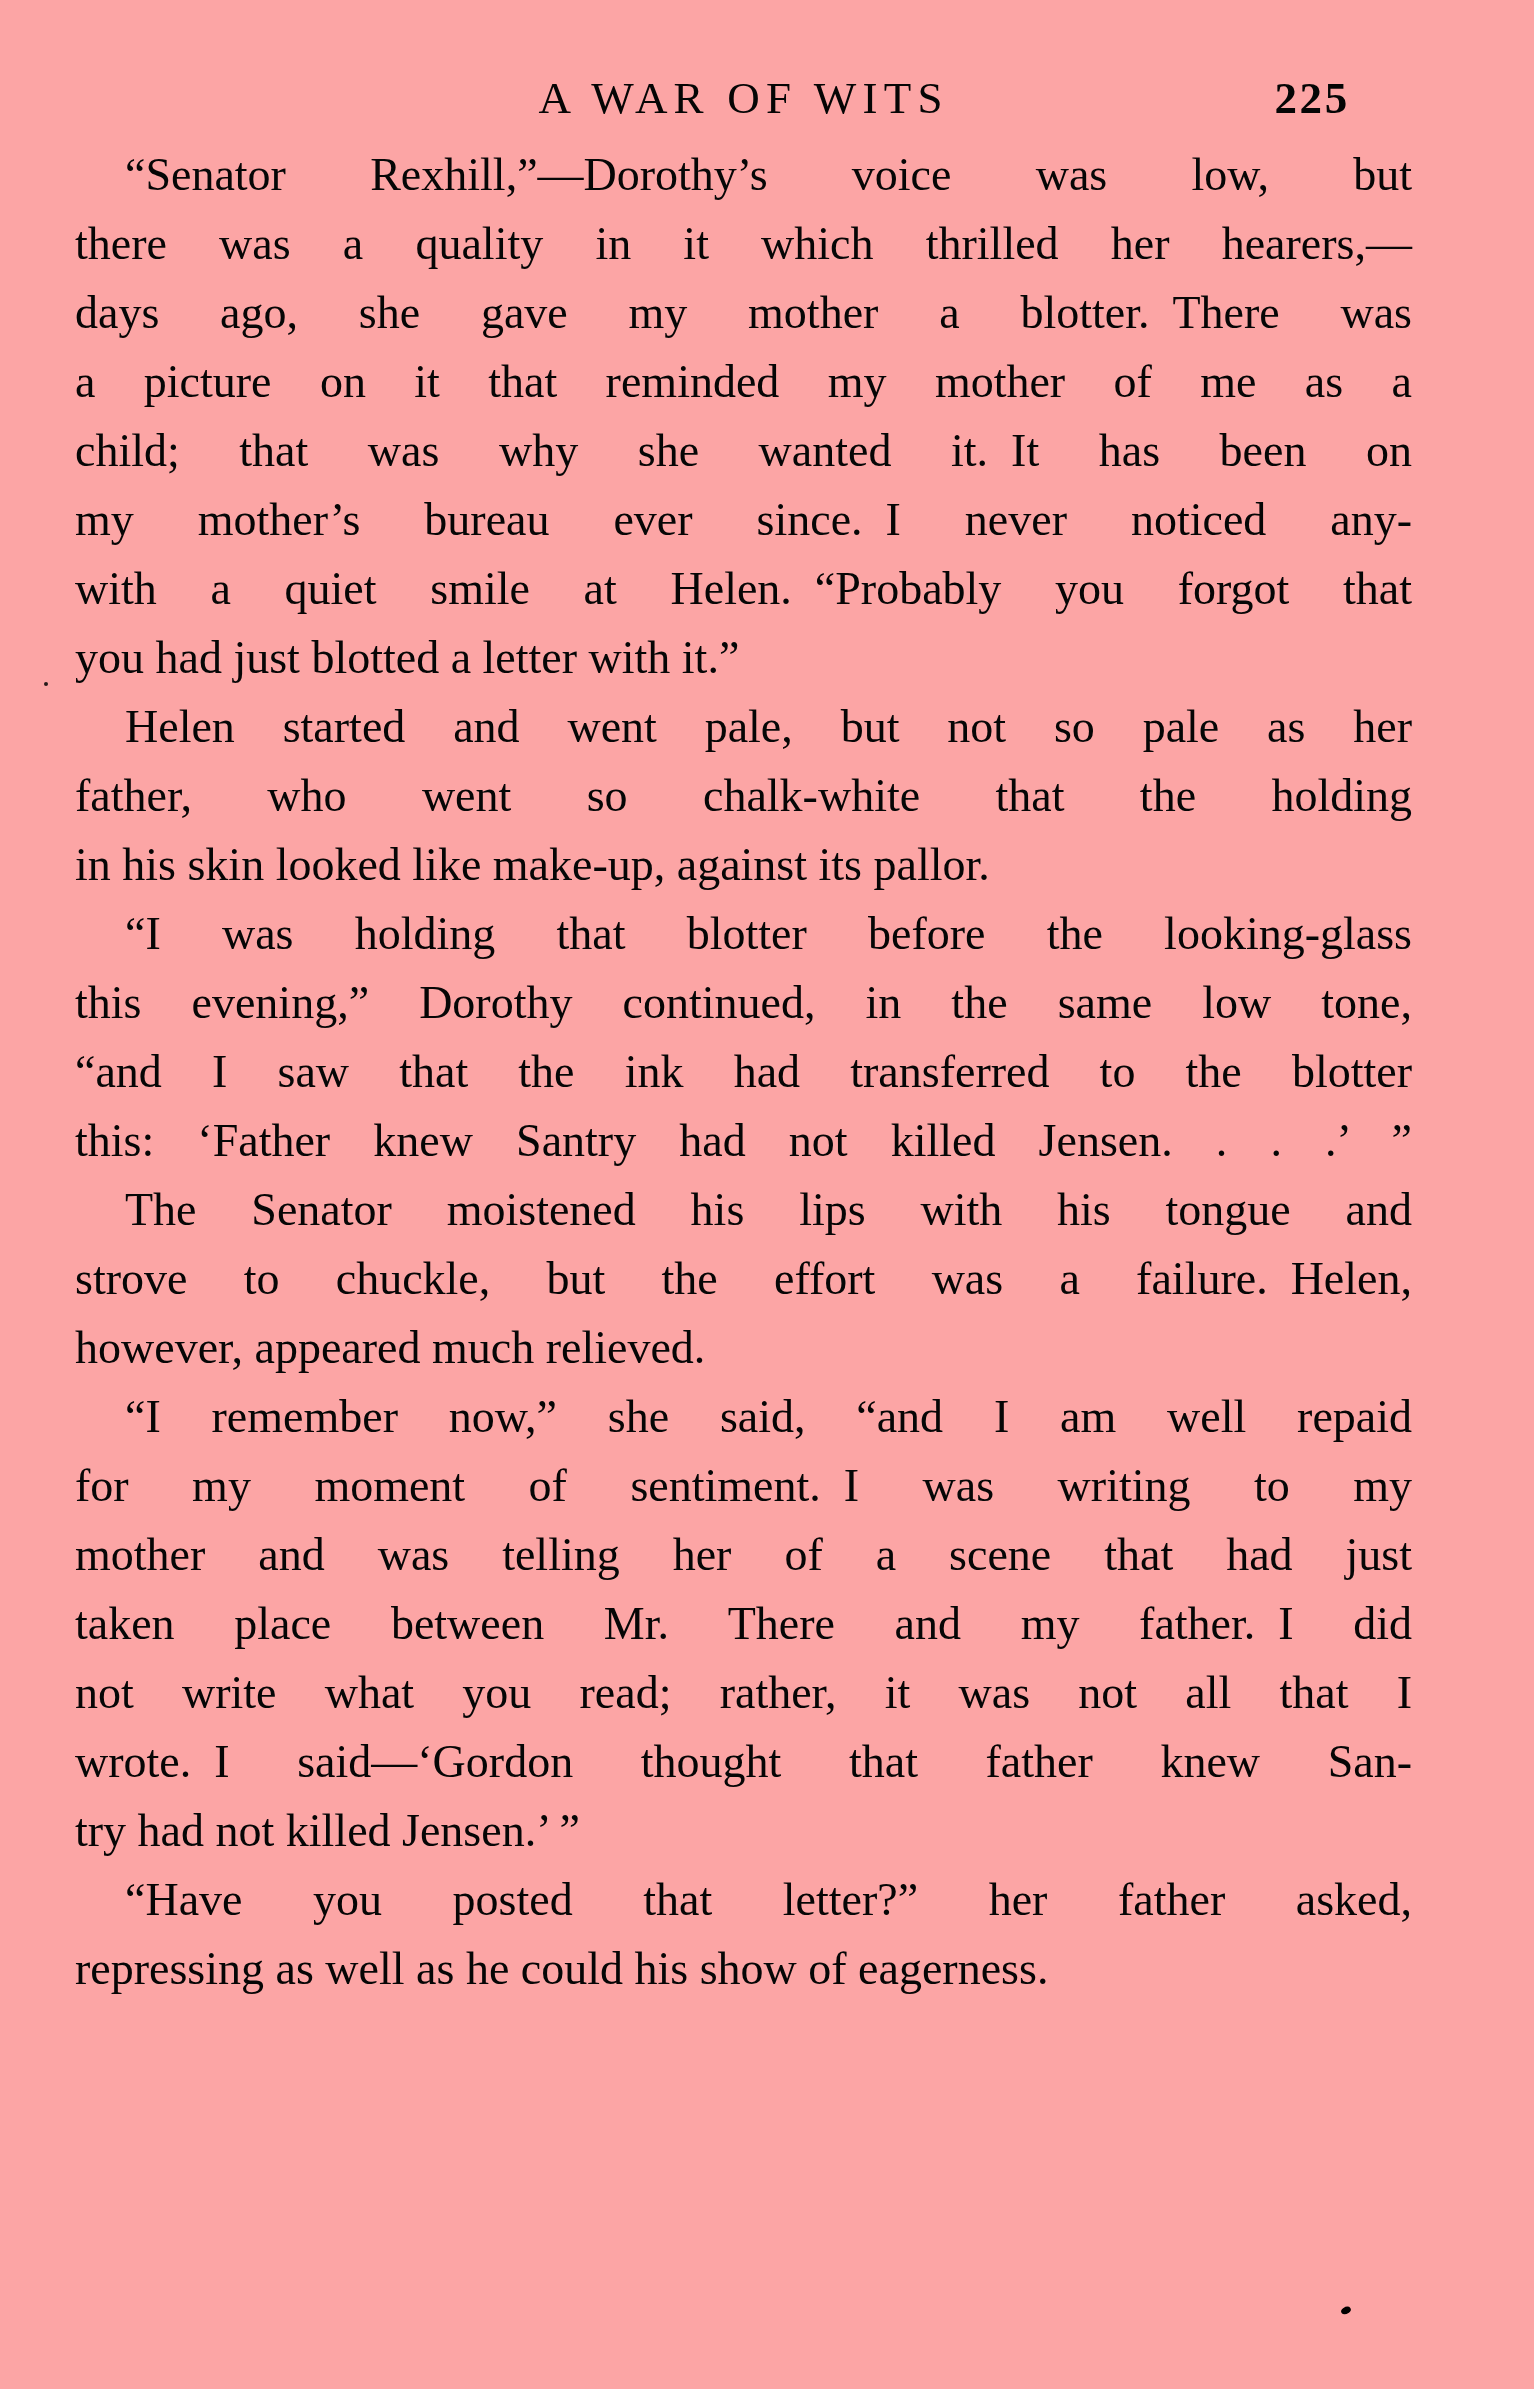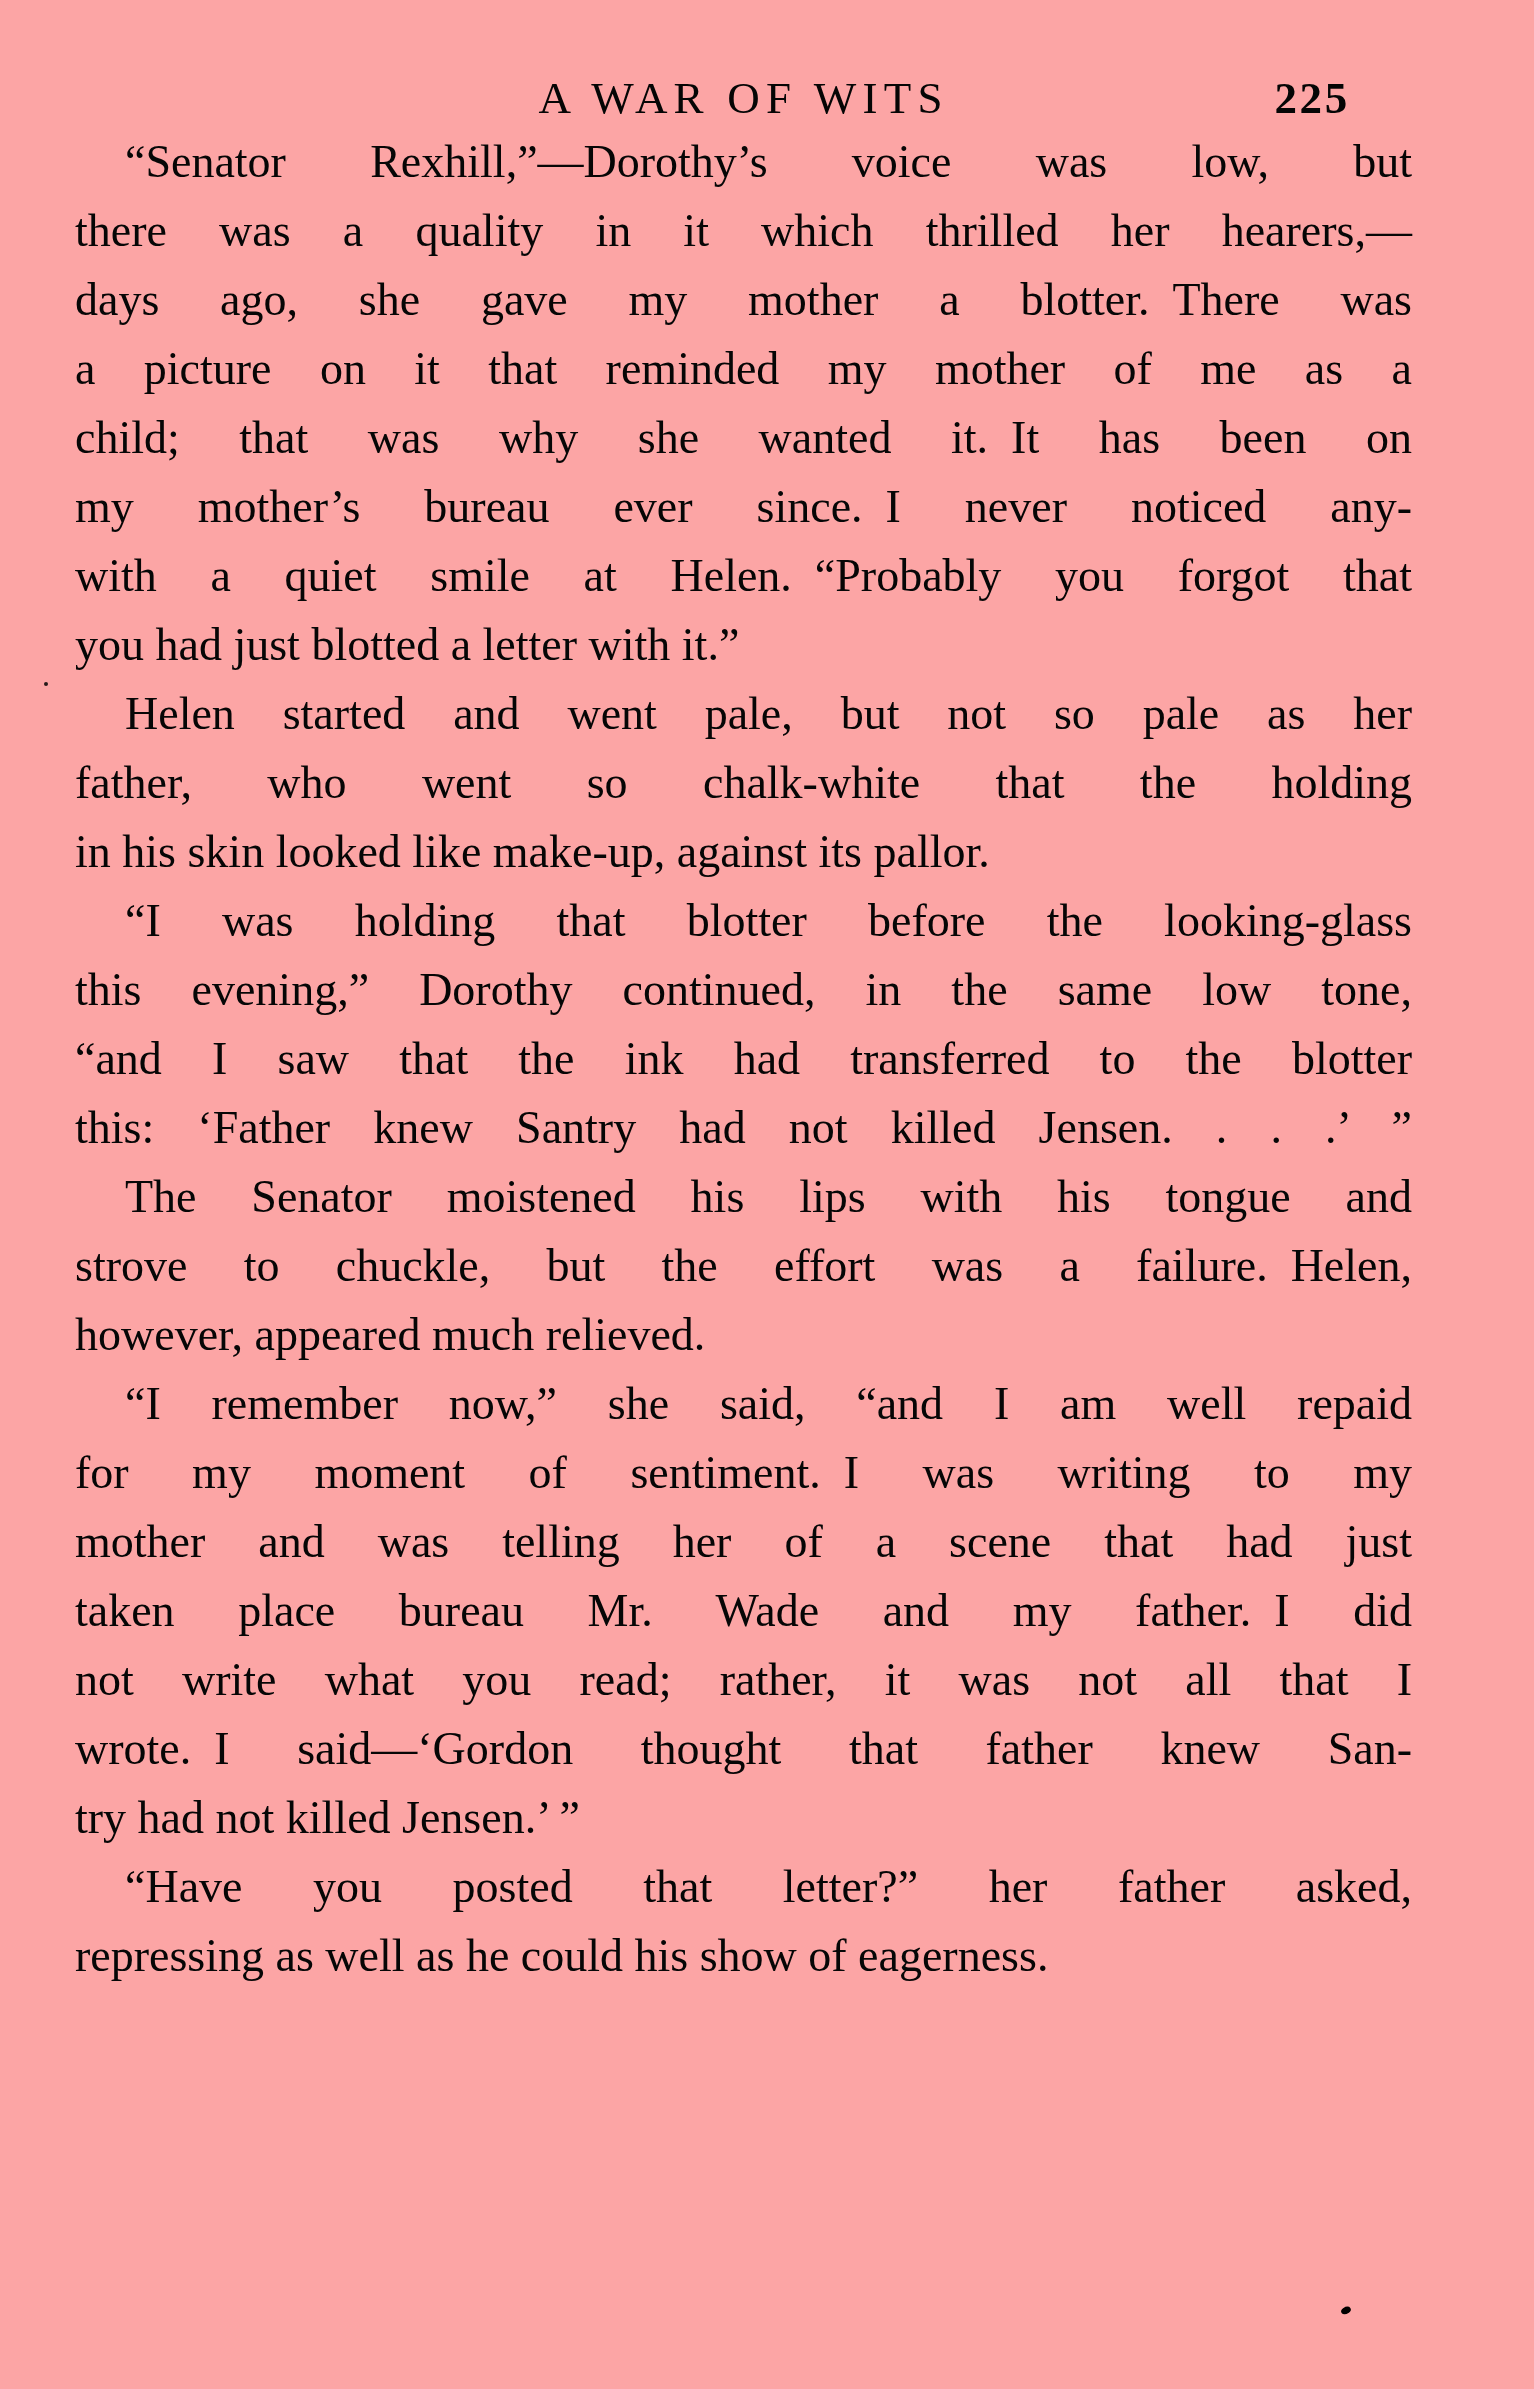--- a/index.html
+++ b/index.html
@@ -36,21 +36,21 @@
     top: 0;
     font-size: 45px;
     line-height: 51px;
     font-weight: bold;
     letter-spacing: 2.7px;
     color: #050505;
   }
   .text-block {
     position: absolute;
     left: 75px;
-    top: 127px;
+    top: 140px;
     width: 1337px;
   }
   .line {
     height: 69px;
     line-height: 69px;
     font-size: 46px;
     text-align: justify;
     text-align-last: justify;
     color: #060606;
   }
@@ -110,21 +110,21 @@
       <div class="line indent">“I was holding that blotter before the looking-glass</div>
       <div class="line">this evening,” Dorothy continued, in the same low tone,</div>
       <div class="line">“and I saw that the ink had transferred to the blotter</div>
       <div class="line last jfull">this: ‘Father knew Santry had not killed Jensen. . . .’ ”</div>
       <div class="line indent">The Senator moistened his lips with his tongue and</div>
       <div class="line">strove to chuckle, but the effort was a failure. Helen,</div>
       <div class="line last">however, appeared much relieved.</div>
       <div class="line indent">“I remember now,” she said, “and I am well repaid</div>
       <div class="line">for my moment of sentiment. I was writing to my</div>
       <div class="line">mother and was telling her of a scene that had just</div>
-      <div class="line">taken place bureau Mr. Wade and my father. I did</div>
+      <div class="line">taken place between Mr. There and my father. I did</div>
       <div class="line">not write what you read; rather, it was not all that I</div>
       <div class="line">wrote. I said—‘Gordon thought that father knew San-</div>
       <div class="line last">try had not killed Jensen.’ ”</div>
       <div class="line indent">“Have you posted that letter?” her father asked,</div>
       <div class="line last">repressing as well as he could his show of eagerness.</div>
     </main>
 
   <div class="speck speck-1"></div>
   <div class="speck speck-2"></div>
 

